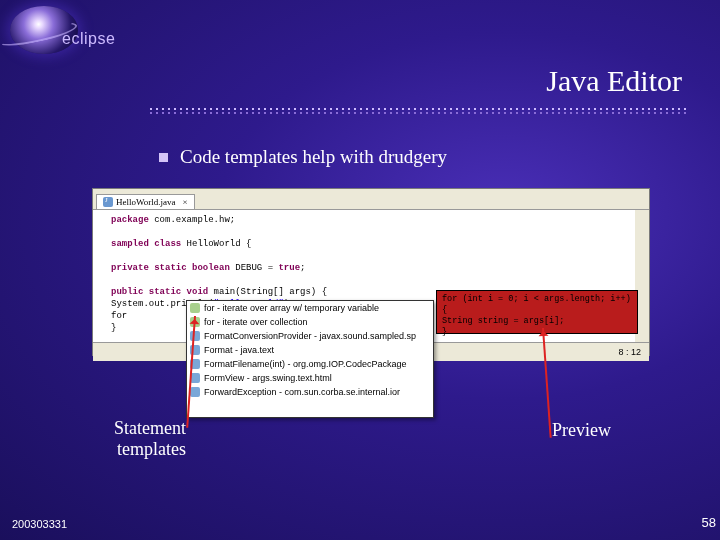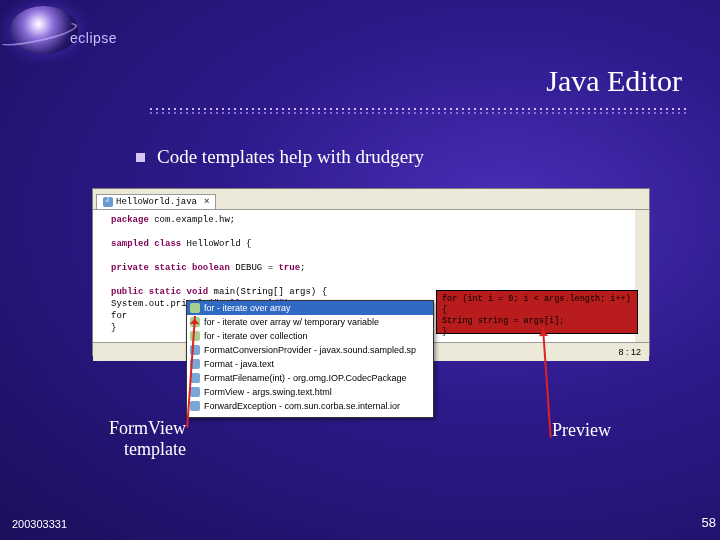--- a/index.html
+++ b/index.html
@@ -1,27 +1,27 @@
 <!DOCTYPE html>
 <html><head>
 <meta charset="utf-8">
 <style>
 body{margin:0;padding:0;font-family:Verdana,Arial,sans-serif;background:#2e1a8c;background:radial-gradient(ellipse at 70% 40%,#4a2fb8 0%,#2e1a8c 40%,#1a0f5c 100%);width:720px;height:540px;overflow:hidden;position:relative;color:#fff}
 .logo{position:absolute;left:8px;top:8px;width:110px;height:50px}
 .logo-orb{position:absolute;left:2px;top:-2px;width:68px;height:48px;border-radius:50%;background:radial-gradient(circle at 42% 38%,#fff 0%,#e8d8ff 8%,#8a6dd8 30%,#251768 65%,#0a0530 100%);box-shadow:0 0 12px 4px rgba(80,50,200,.45)}
 .logo-ring{position:absolute;left:-12px;top:18px;width:78px;height:12px;border:2px solid rgba(200,180,255,.6);border-radius:50%;border-top-color:transparent;border-left-color:transparent;transform:rotate(-12deg)}
-.logo-text{position:absolute;left:62px;top:22px;color:#cdbbff;font-size:14px;letter-spacing:.5px}
+.logo-text{position:absolute;left:54px;top:22px;color:#cdbbff;font-size:16px;letter-spacing:.5px}
 .title{position:absolute;right:38px;top:64px;font-family:"Comic Sans MS",cursive;font-size:30px;color:#fff}
 .dots{position:absolute;left:148px;top:108px;right:32px;height:2px;background-image:radial-gradient(circle,#cdbbff 1px,transparent 1.2px);background-size:6px 2px;background-repeat:repeat-x}
 .dots2{position:absolute;left:148px;top:112px;right:32px;height:2px;background-image:radial-gradient(circle,#8a6dd8 1px,transparent 1.2px);background-size:6px 2px;background-repeat:repeat-x}
-.bullet-row{position:absolute;left:136px;top:146px;display:flex;align-items:flex-start}
+.bullet-row{position:absolute;left:159px;top:146px;display:flex;align-items:flex-start}
 .sq{width:9px;height:9px;background:#d4c4f8;margin-top:7px;margin-right:12px;flex:none}
 .bullet-text{font-family:"Comic Sans MS",cursive;font-size:19px;color:#fff}
 .editor{position:absolute;left:92px;top:188px;width:556px;height:166px;background:#ece9d8;border:1px solid #7a7a7a}
-.tabbar{height:20px;background:#ece9d8;border-bottom:1px solid #999;display:flex;align-items:flex-end;padding-left:3px;font-size:9px;font-family:Liberation Mono, monospace;color:#000}
+.tabbar{height:20px;background:#ece9d8;border-bottom:1px solid #999;display:flex;align-items:flex-end;padding-left:3px;font-size:9px;font-family:Liberation Serif, serif;color:#000}
 .tab{background:#fff;border:1px solid #999;border-bottom:none;padding:2px 6px;display:flex;align-items:center;gap:3px}
 .tab .j{display:inline-block;width:10px;height:10px;background:#6a98d0;border-radius:2px;position:relative}
 .tab .j::after{content:"J";color:#fff;font-size:7px;position:absolute;left:2px;top:-1px}
 .tab .x{margin-left:4px;color:#555;font-weight:bold}
 .code-area{background:#fff;height:124px;overflow:hidden;font-family:"Courier New",monospace;font-size:9px;color:#000;padding:4px 18px;line-height:12px;position:relative;border-right:14px solid #ece9d8}
 .kw{color:#7f0055;font-weight:bold}
 .str{color:#2a00ff}
 .ov{position:absolute;right:-12px;top:40px;width:8px;height:8px;background:#d44}
 .status{height:18px;border-top:1px solid #999;background:#ece9d8;font-size:9px;font-family:Tahoma,sans-serif;color:#000;display:flex;justify-content:flex-end;align-items:center;padding-right:8px}
 .popup{position:absolute;left:186px;top:300px;width:246px;height:116px;background:#fff;border:1px solid #333;box-shadow:2px 2px 4px rgba(0,0,0,.4);font-family:Tahoma,sans-serif;font-size:9px;color:#000;overflow:hidden}
@@ -80,24 +80,20 @@
     <div>        for</div>
     <div>    }</div>
     <div class="ov"></div>
   </div>
   <div class="status">
     <span>8 : 12</span>
   </div>
 </div>
 
 <div class="popup">
-  <div class="popup-row sel">
-      <span class="icn t"></span>
-      <span>for - iterate over array</span>
-    </div>
   <div class="popup-row">
       <span class="icn t"></span>
       <span>for - iterate over array w/ temporary variable</span>
     </div>
   <div class="popup-row">
       <span class="icn t"></span>
       <span>for - iterate over collection</span>
     </div>
   <div class="popup-row">
       <span class="icn c"></span>
@@ -123,17 +119,17 @@
 
 <div class="tooltip">
   <div>for (int i = 0; i &lt; args.length; i++) {</div>
   <div>    String string = args[i];</div>
   <div>}</div>
 </div>
 
 <div class="arrow a1"></div>
 <div class="arrow a2"></div>
 
-<div class="lbl stmt">FormView template</div>
+<div class="lbl stmt">Statement templates</div>
 <div class="lbl prev">Preview</div>
 
 <div class="footer-l">200303331</div>
 <div class="footer-r">58</div>
 
 </body></html>

